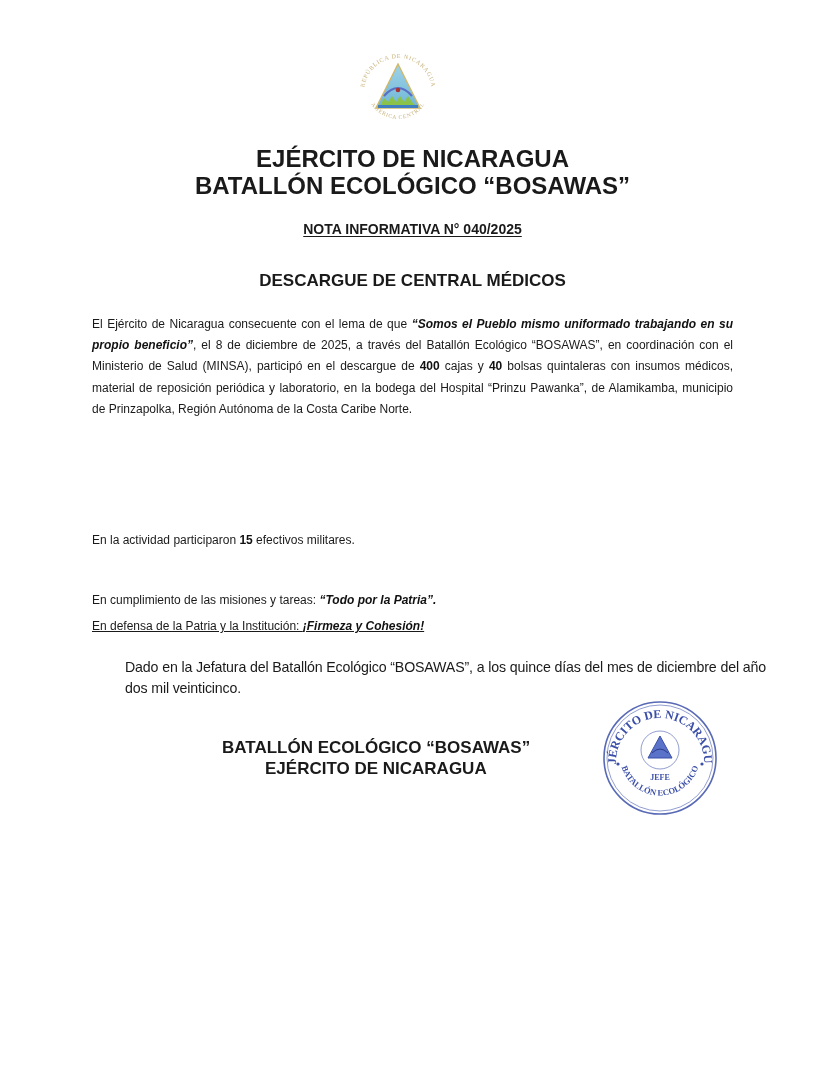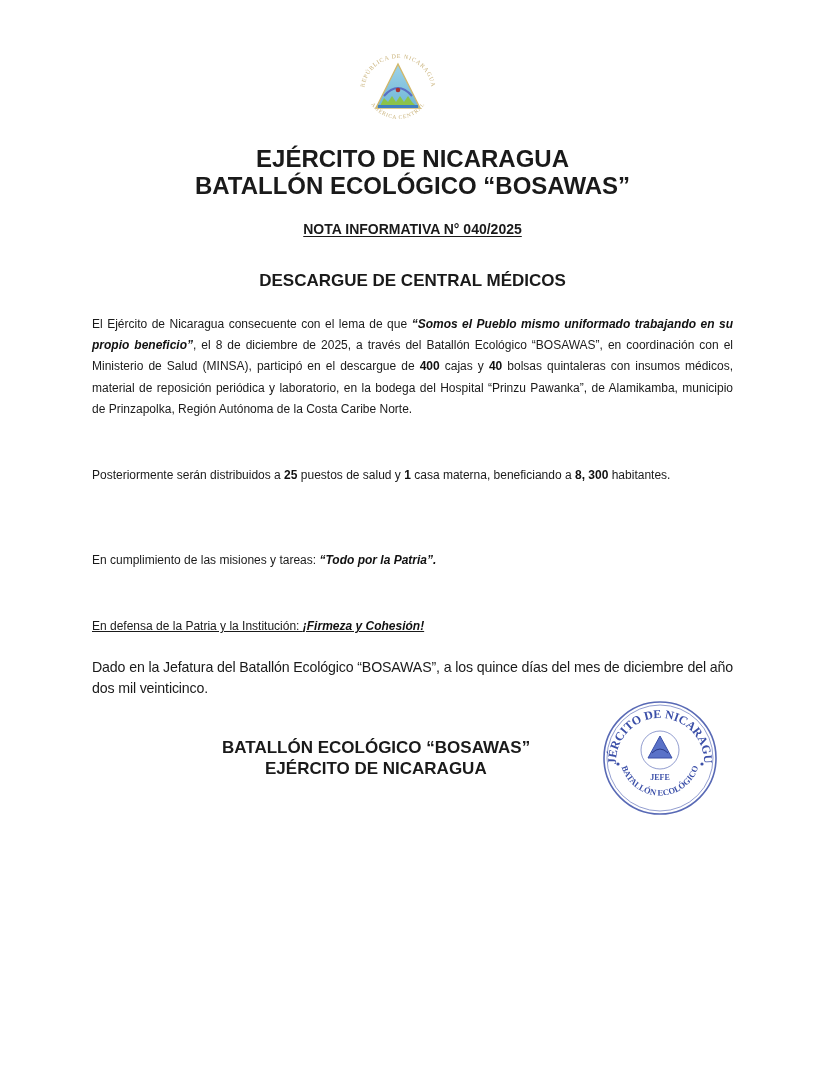--- a/index.html
+++ b/index.html
@@ -11,23 +11,23 @@
     .h1 { top: 145px; font-size: 24px; line-height: 27px; letter-spacing: 0px; }
     .note { top: 219px; font-size: 14px; line-height: 20px; }
     .note span { text-decoration: underline; text-underline-offset: 2px; }
     .subject { top: 271px; font-size: 17px; line-height: 20px; }
     .body { position: absolute; left: 92px; width: 641px; font-size: 12px; line-height: 21.2px; text-align: justify; }
     .body b { font-weight: bold; color: #111; }
     .body i.bi { font-weight: bold; font-style: italic; color: #111; }
     .p1 { top: 314px; }
     .p2 { top: 465px; }
     .p3 { top: 530px; }
-    .p4 { top: 550px; }
+    .p4 { top: 590px; }
     .p5 { top: 616px; text-decoration: underline; }
-    .p6 { top: 657px; font-family: "Liberation Sans Narrow", "Liberation Sans", sans-serif; font-size: 14.2px; letter-spacing: -0.15px; }
+    .p6 { top: 657px; font-family: "Liberation Sans Narrow", "Liberation Sans", sans-serif; font-size: 14.2px; letter-spacing: -0.15px; margin-left: 33px; }
     .sig { position: absolute; left: 222px; top: 737px; font-weight: bold; font-size: 17px; line-height: 21px; }
     .sig .l1 { display: block; }
     .sig .l2 { display: block; padding-left: 43px; }
     .stamp { position: absolute; left: 600px; top: 698px; width: 120px; height: 120px; }
   </style>
 </head>
 <body>
 
 <div class="page">
 
@@ -59,22 +59,22 @@
   </div>
 
   <div class="center note">
     <span>NOTA INFORMATIVA N° 040/2025</span>
   </div>
 
   <div class="center subject">DESCARGUE DE CENTRAL MÉDICOS</div>
 
   <div class="body p1"><span>El Ejército de Nicaragua consecuente con el lema de que </span><i class="bi">“Somos el Pueblo mismo uniformado trabajando en su propio beneficio”</i><span>, el 8 de diciembre de 2025, a través del Batallón Ecológico “BOSAWAS”, en coordinación con el Ministerio de Salud (MINSA), participó en el descargue de </span><b>400</b><span> cajas y </span><b>40</b><span> bolsas quintaleras con insumos médicos, material de reposición periódica y laboratorio, en la bodega del Hospital “Prinzu Pawanka”, de Alamikamba, municipio de Prinzapolka, Región Autónoma de la Costa Caribe Norte.</span></div>
 
-  <div class="body p2"><span>Posteriormente serán distribuidos a </span><b>25</b><span> puestos de salud y </span><b>1</b><span> casa materna, beneficiando a </span><b>8, 300</b><span> habitantes.</span></div>
 
+  <div class="body p3"><span>En la actividad participaron </span><b>15</b><span> efectivos militares.</span></div>
 
   <div class="body p4"><span>En cumplimiento de las misiones y tareas: </span><i class="bi">“Todo por la Patria”.</i></div>
 
   <div class="body p5"><span>En defensa de la Patria y la Institución: </span><i class="bi">¡Firmeza y Cohesión!</i></div>
 
   <div class="body p6">Dado en la Jefatura del Batallón Ecológico “BOSAWAS”, a los quince días del mes de diciembre del año dos mil veinticinco.</div>
 
   <div class="sig">
     <span class="l1">BATALLÓN ECOLÓGICO “BOSAWAS”</span>
     <span class="l2">EJÉRCITO DE NICARAGUA</span>

